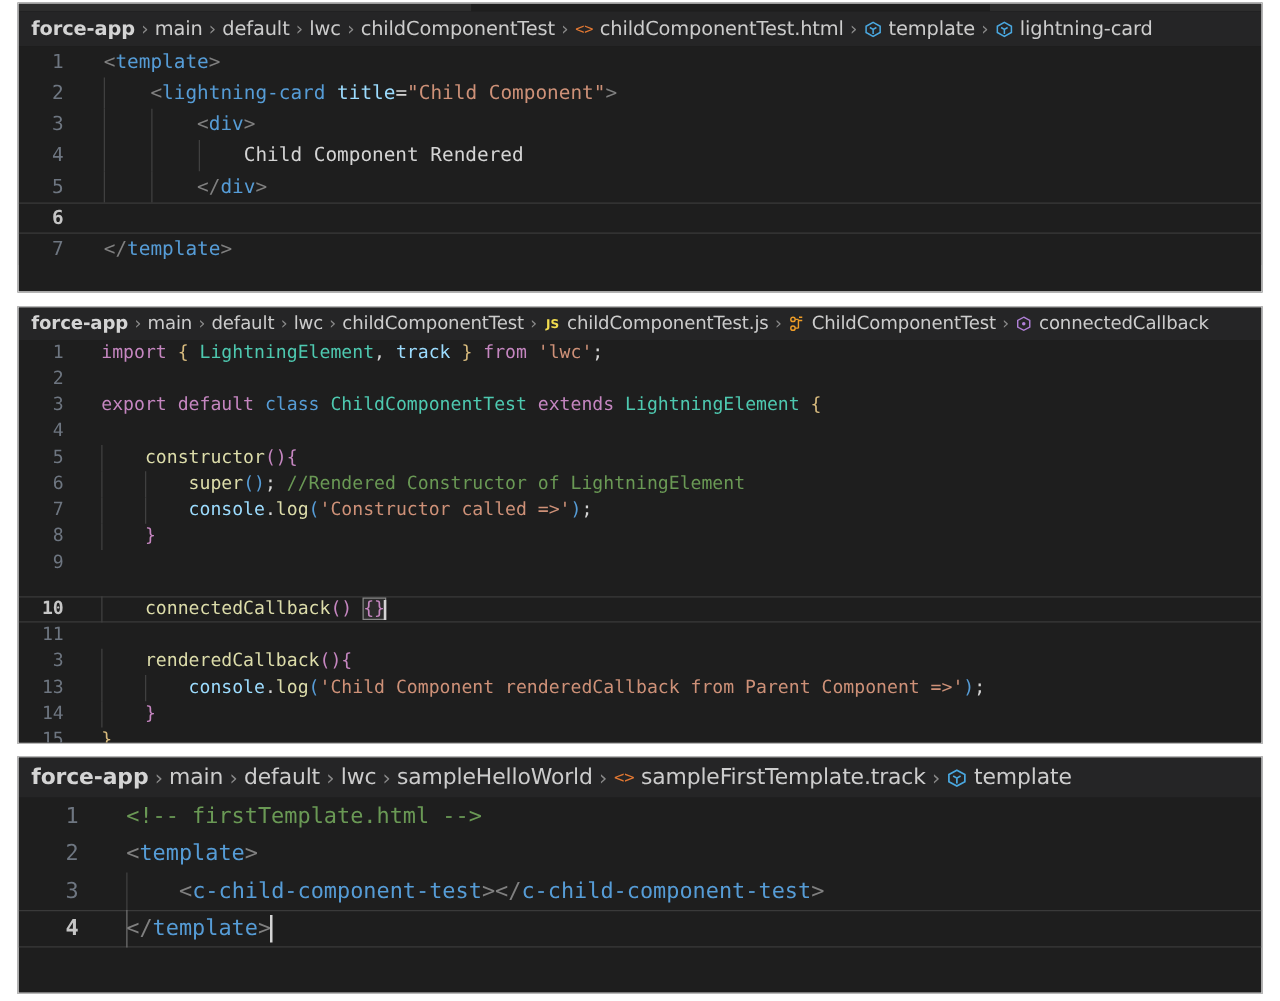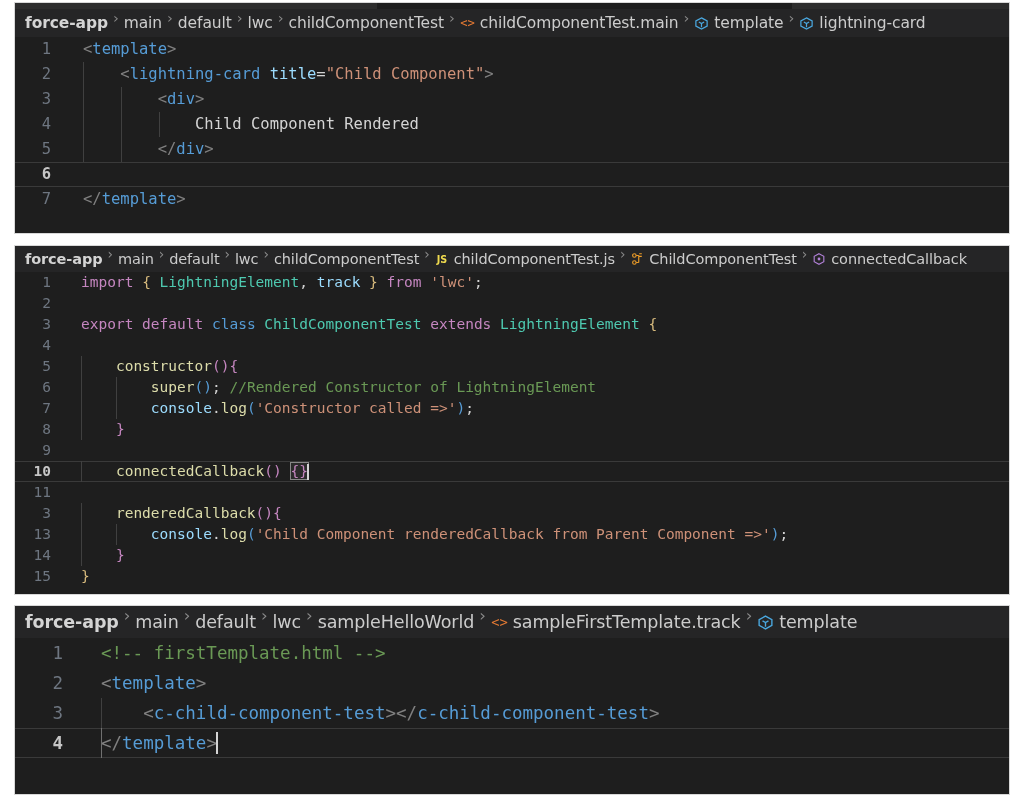--- a/index.html
+++ b/index.html
@@ -41,20 +41,21 @@
   }
   .tabstrip .tseg { height: 6px; }
   .tseg.a { background: #2d2d2d; flex: 0 0 362px; }
   .tseg.b { background: #1e1e1e; flex: 0 0 415px; }
   .tseg.c { background: #2d2d2d; flex: 1 1 auto; }
 
   .breadcrumb {
     background: #252526;
     color: #a9a9a9;
     display: flex;
+    align-items: center;
     white-space: nowrap;
     padding: 0 0 0 10px;
     box-sizing: border-box;
     font-family: "DejaVu Sans", sans-serif;
     letter-spacing: -0.1px;
   }
   .bc-seg { display: inline-flex; align-items: center; }
   .bc-sep {
     color: #8a8a8a;
     padding: 0 5px;
@@ -181,21 +182,21 @@
         <span class="bc-seg">
           <span class="bc-text">childComponentTest</span>
         </span>
         <span class="bc-sep">›</span>
         <span class="bc-seg">
           <span class="bc-icon" style="width: 15px; height: 15px;">
             <svg width="15" height="15" viewBox="0 0 16 16">
               <text x="8" y="12" text-anchor="middle" font-family="DejaVu Sans Mono, monospace" font-size="13" fill="#e37933">&lt;&gt;</text>
             </svg>
           </span>
-          <span class="bc-text">childComponentTest.main</span>
+          <span class="bc-text">childComponentTest.html</span>
         </span>
         <span class="bc-sep">›</span>
         <span class="bc-seg">
           <span class="bc-icon" style="width: 15px; height: 15px;">
             <svg width="15" height="15" viewBox="0 0 16 16">
               <path d="M8 2 L14 5.3 L14 10.7 L8 14 L2 10.7 L2 5.3 Z" fill="none" stroke="#4aa8e0" stroke-width="1.3"></path>
               <path d="M5.2 6.4 L8 8 L10.8 6.4" fill="none" stroke="#4aa8e0" stroke-width="1.3"></path>
               <path d="M8 8 L8 12" fill="none" stroke="#4aa8e0" stroke-width="1.3"></path>
             </svg>
           </span>
@@ -330,21 +331,21 @@
           <div class="code" style="padding-left: 18px;"><div class="ig" style="left: 18px;"></div><div class="ig" style="left: 53px;"></div><span><span>        </span><span class="t-var">console</span><span class="t-plain">.</span><span class="t-fn">log</span><span class="t-brace3">(</span><span class="t-str">'Constructor called =&gt;'</span><span class="t-brace3">)</span><span class="t-plain">;</span></span></div>
         </div>
         <div class="line" style="height: 21px;">
           <div class="gutter" style="width: 48px; padding-right: 12px;">8</div>
           <div class="code" style="padding-left: 18px;"><div class="ig" style="left: 18px;"></div><span><span>    </span><span class="t-brace2">}</span></span></div>
         </div>
         <div class="line" style="height: 21px;">
           <div class="gutter" style="width: 48px; padding-right: 12px;">9</div>
           <div class="code" style="padding-left: 18px;"><div class="ig" style="left: 18px;"></div><span></span></div>
         </div>
-        <div class="line active" style="height: 21px;">
+        <div class="line active" style="height: 21px; margin-top: 16px;">
           <div class="gutter" style="width: 48px; padding-right: 12px;">10</div>
           <div class="code" style="padding-left: 18px;"><div class="ig" style="left: 18px;"></div><span><span>    </span><span class="t-fn">connectedCallback</span><span class="t-brace2">()</span><span class="t-plain"> </span><span class="t-brace2 bracket-box">{}</span><span class="caret" style="height: 16px;"></span></span></div>
         </div>
         <div class="line" style="height: 21px;">
           <div class="gutter" style="width: 48px; padding-right: 12px;">11</div>
           <div class="code" style="padding-left: 18px;"><div class="ig" style="left: 18px;"></div><span></span></div>
         </div>
         <div class="line" style="height: 21px;">
           <div class="gutter" style="width: 48px; padding-right: 12px;">3</div>
           <div class="code" style="padding-left: 18px;"><div class="ig" style="left: 18px;"></div><span><span>    </span><span class="t-fn">renderedCallback</span><span class="t-brace2">()</span><span class="t-brace2">{</span></span></div>

